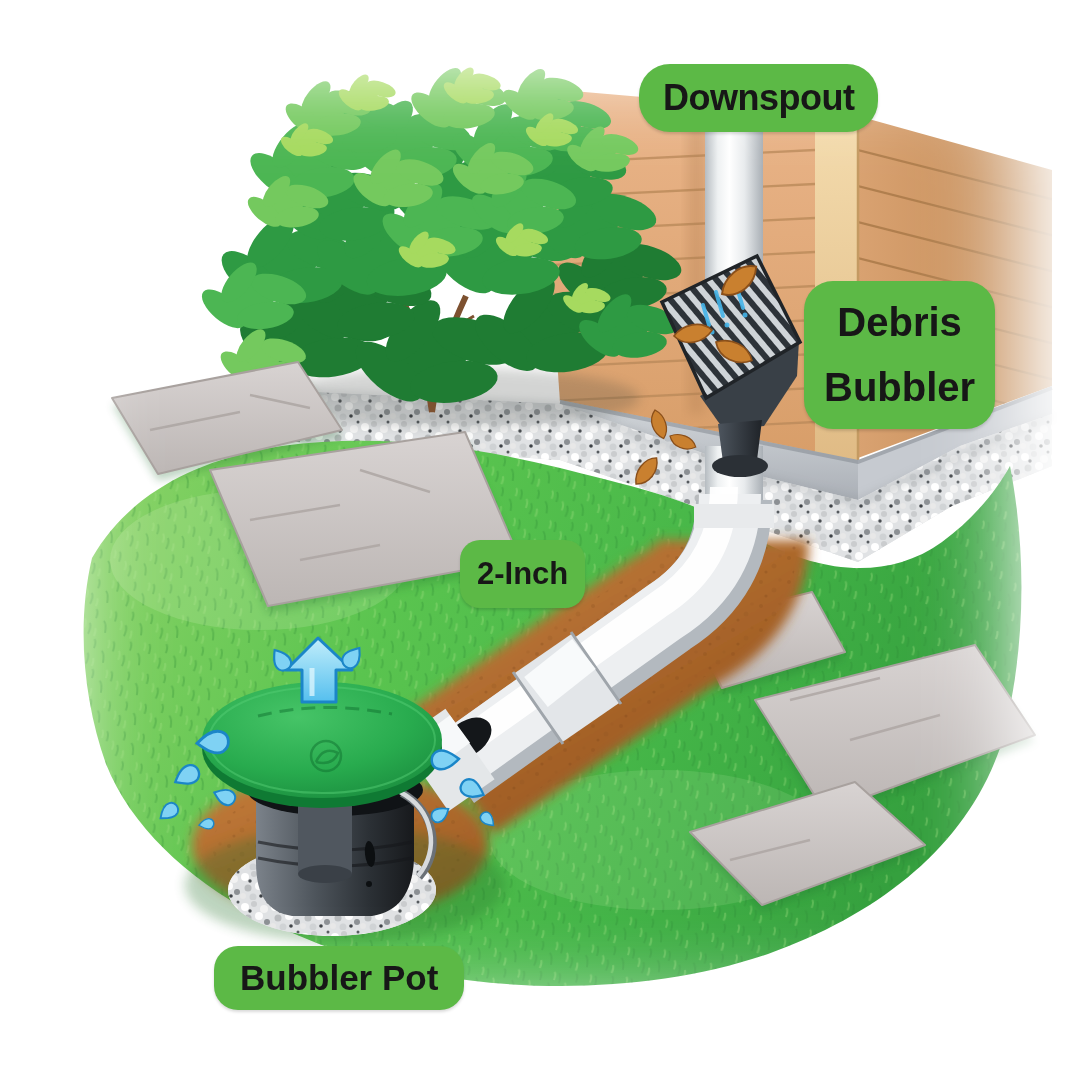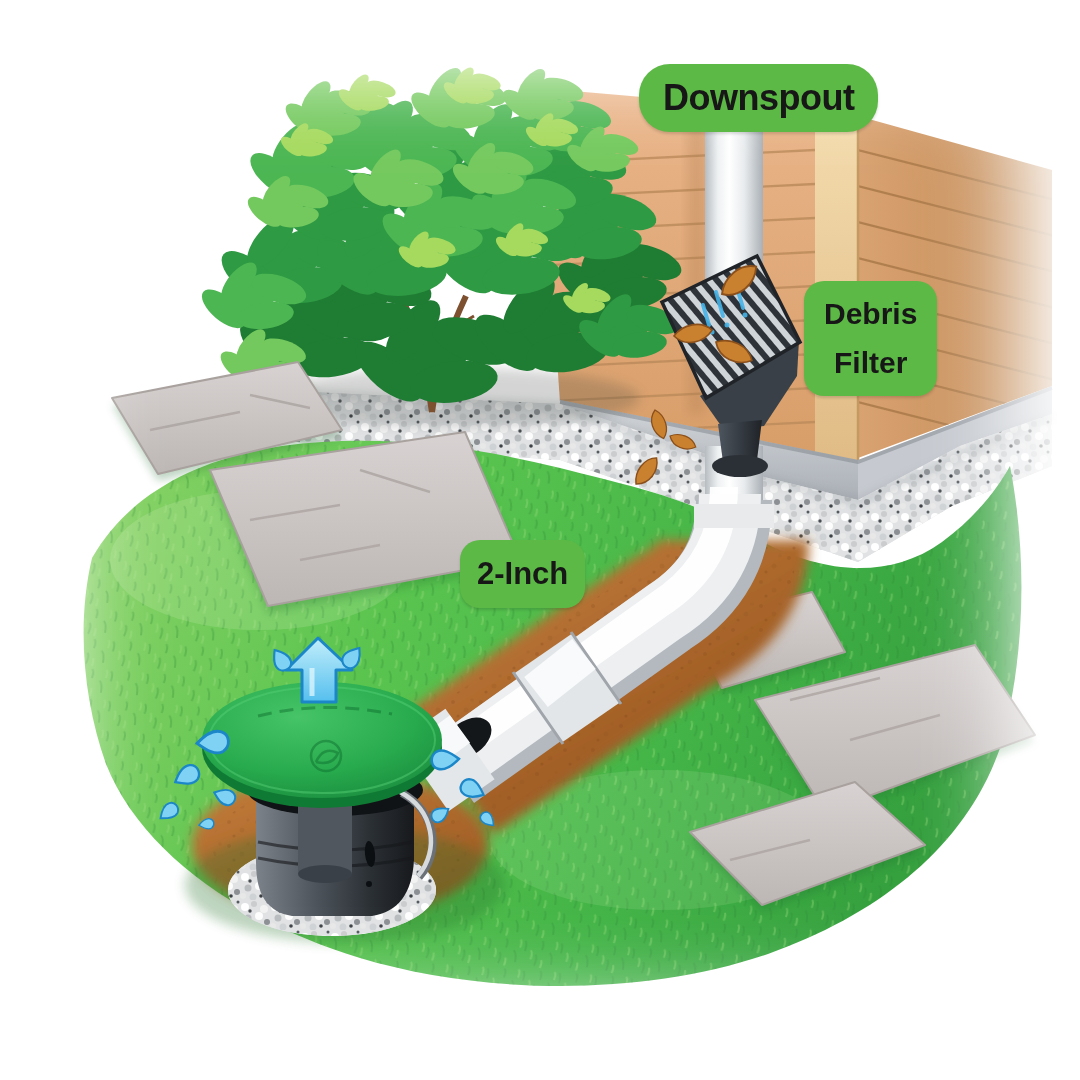--- a/index.html
+++ b/index.html
@@ -5,21 +5,21 @@
   html,body{margin:0;padding:0;background:#ffffff;}
   #stage{position:relative;width:1080px;height:1080px;background:#ffffff;overflow:hidden;
          font-family:"Liberation Sans",sans-serif;}
   #scene{position:absolute;left:0;top:0;width:1080px;height:1080px;}
   .label{position:absolute;background:#5cb946;color:#171717;font-weight:800;
          text-align:center;border-radius:20px;box-shadow:0 2px 3px rgba(0,0,0,.15);
          z-index:5;white-space:nowrap;}
   .label span{display:block;}
   #lbl-downspout{left:639px;top:64px;font-size:36px;letter-spacing:-.5px;
                  padding:13px 24px;border-radius:31px;}
-  #lbl-debris{left:804px;top:281px;font-size:30px;line-height:1.62;padding:9px 20px;}
+  #lbl-debris{left:804px;top:281px;font-size:40px;line-height:1.62;padding:9px 20px;border-radius:29px;}
   #lbl-pvc{left:460px;top:540px;font-size:31px;line-height:1.6;padding:9px 17px;}
   #lbl-bubbler{left:214px;top:946px;font-size:35px;padding:12px 26px;border-radius:24px;}
 </style>
 </head>
 <body>
 
 <div id="stage">
 
 <svg id="scene" viewBox="0 0 1080 1080" xmlns="http://www.w3.org/2000/svg">
 <defs>
@@ -353,19 +353,22 @@
 </g>
 
 <rect x="-150" y="-150" width="1380" height="1380" rx="290" fill="none" stroke="#ffffff" stroke-width="430" filter="url(#fB45)"></rect>
 </svg>
 
 <div class="label" id="lbl-downspout">
   <span>Downspout</span>
 </div>
 <div class="label" id="lbl-debris">
   <span>Debris</span>
-  <span>Filter</span>
+  <span>Bubbler</span>
 </div>
 <div class="label" id="lbl-pvc">
   <span>2-Inch</span>
 </div>
+<div class="label" id="lbl-bubbler">
+  <span>Bubbler Pot</span>
+</div>
 
 </div>
 
 </body></html>

